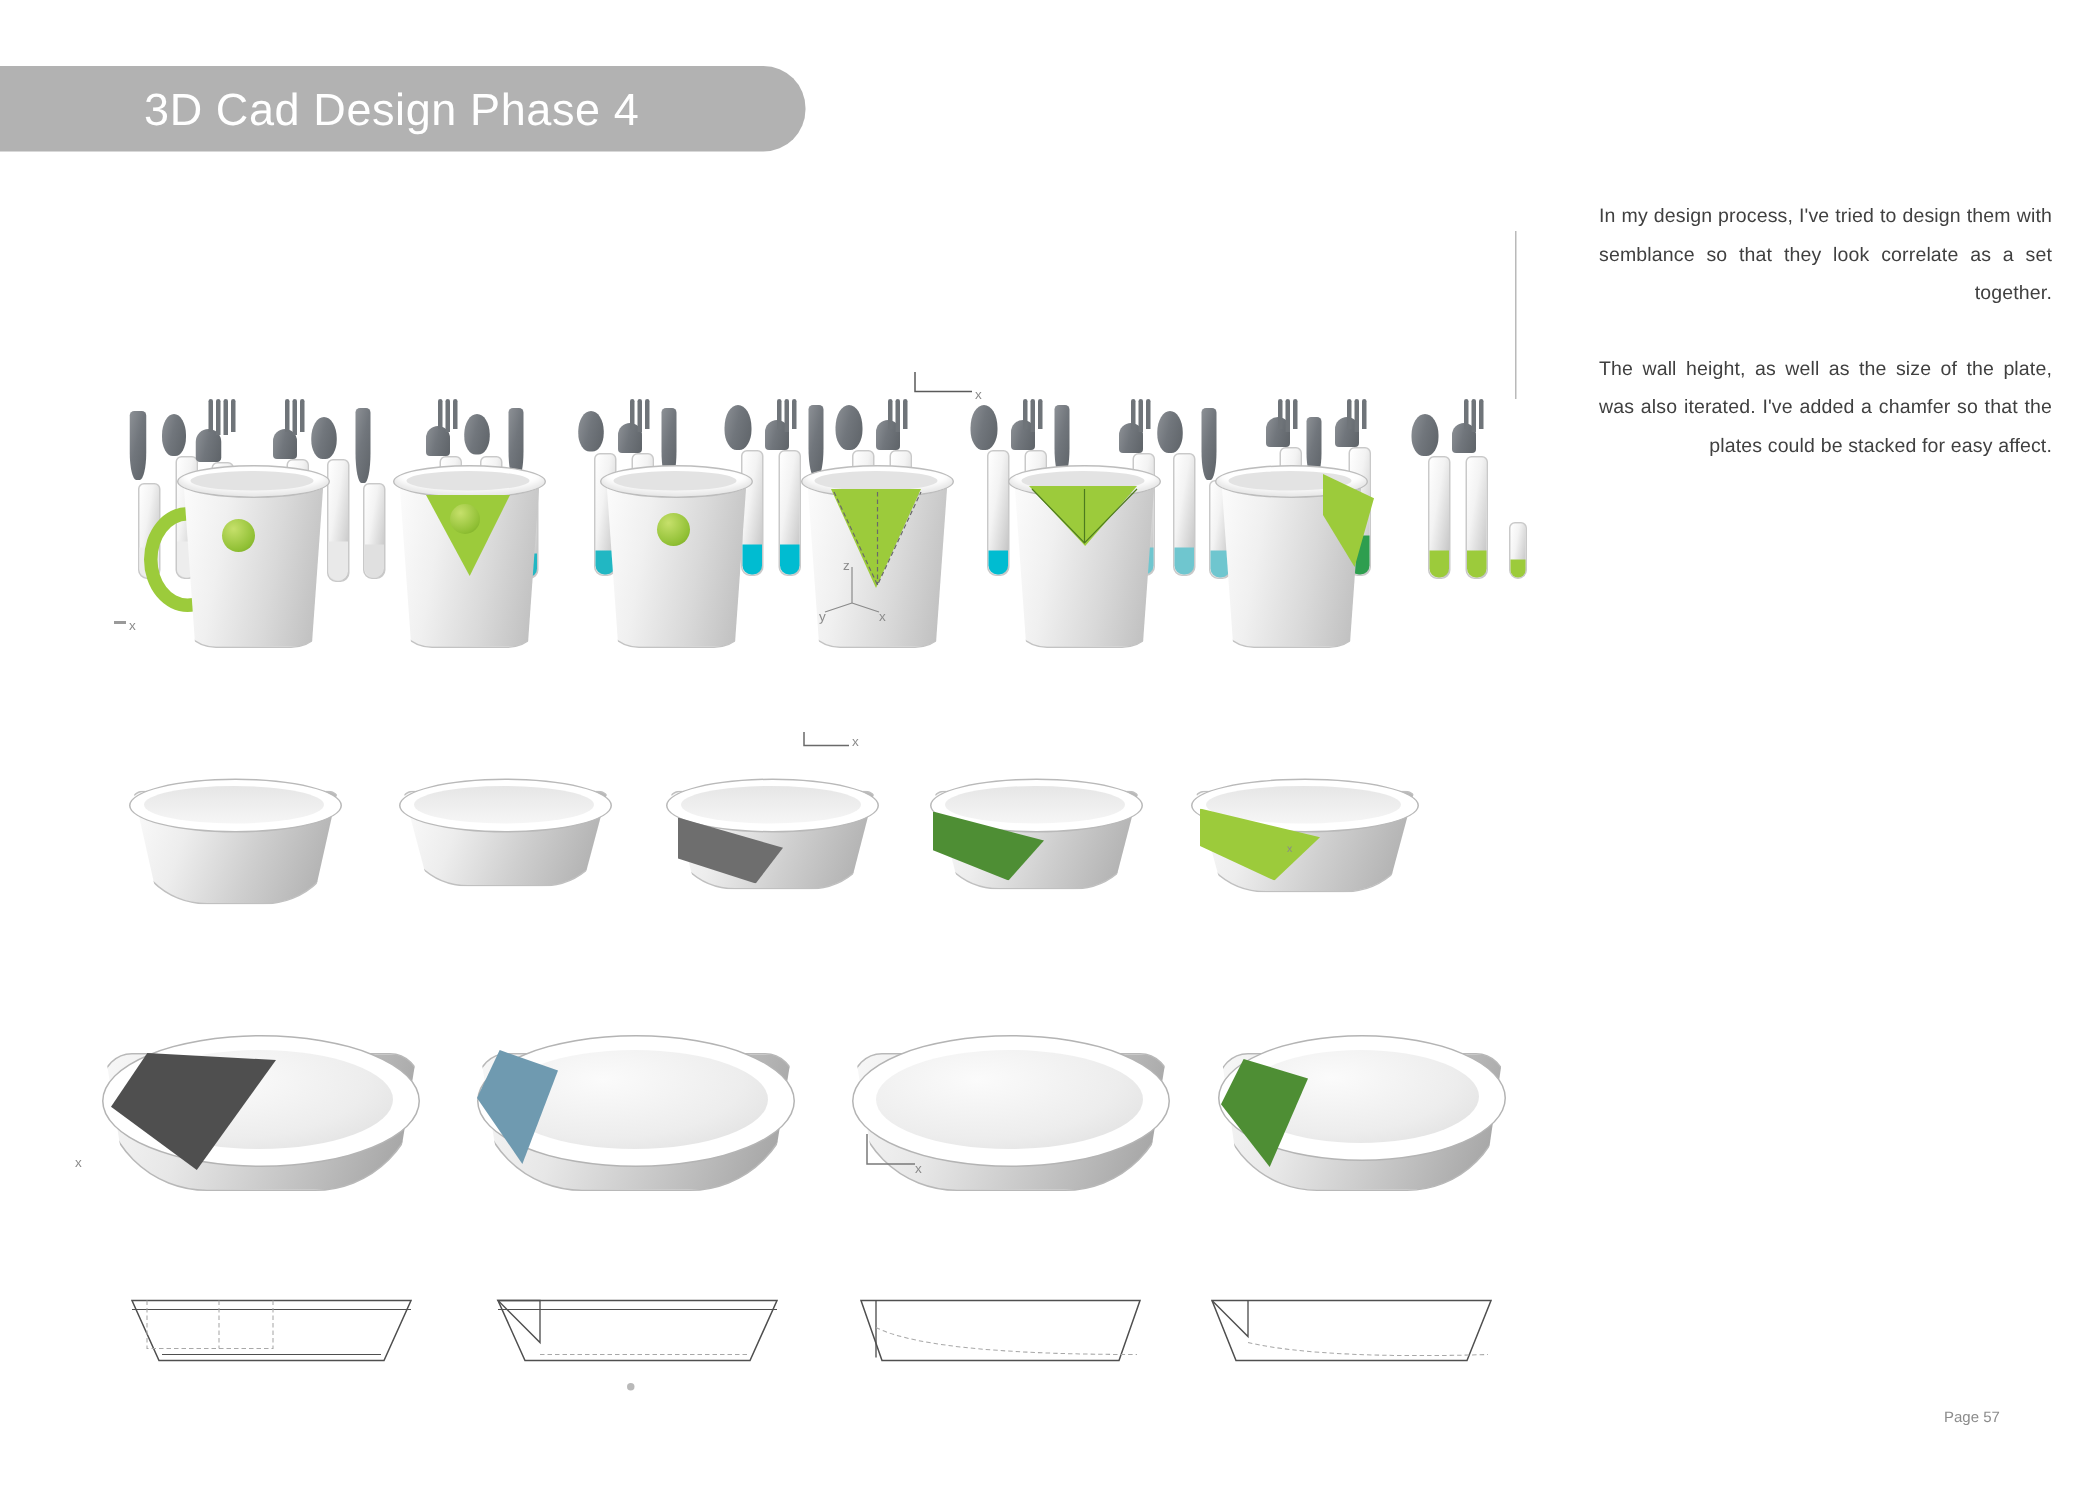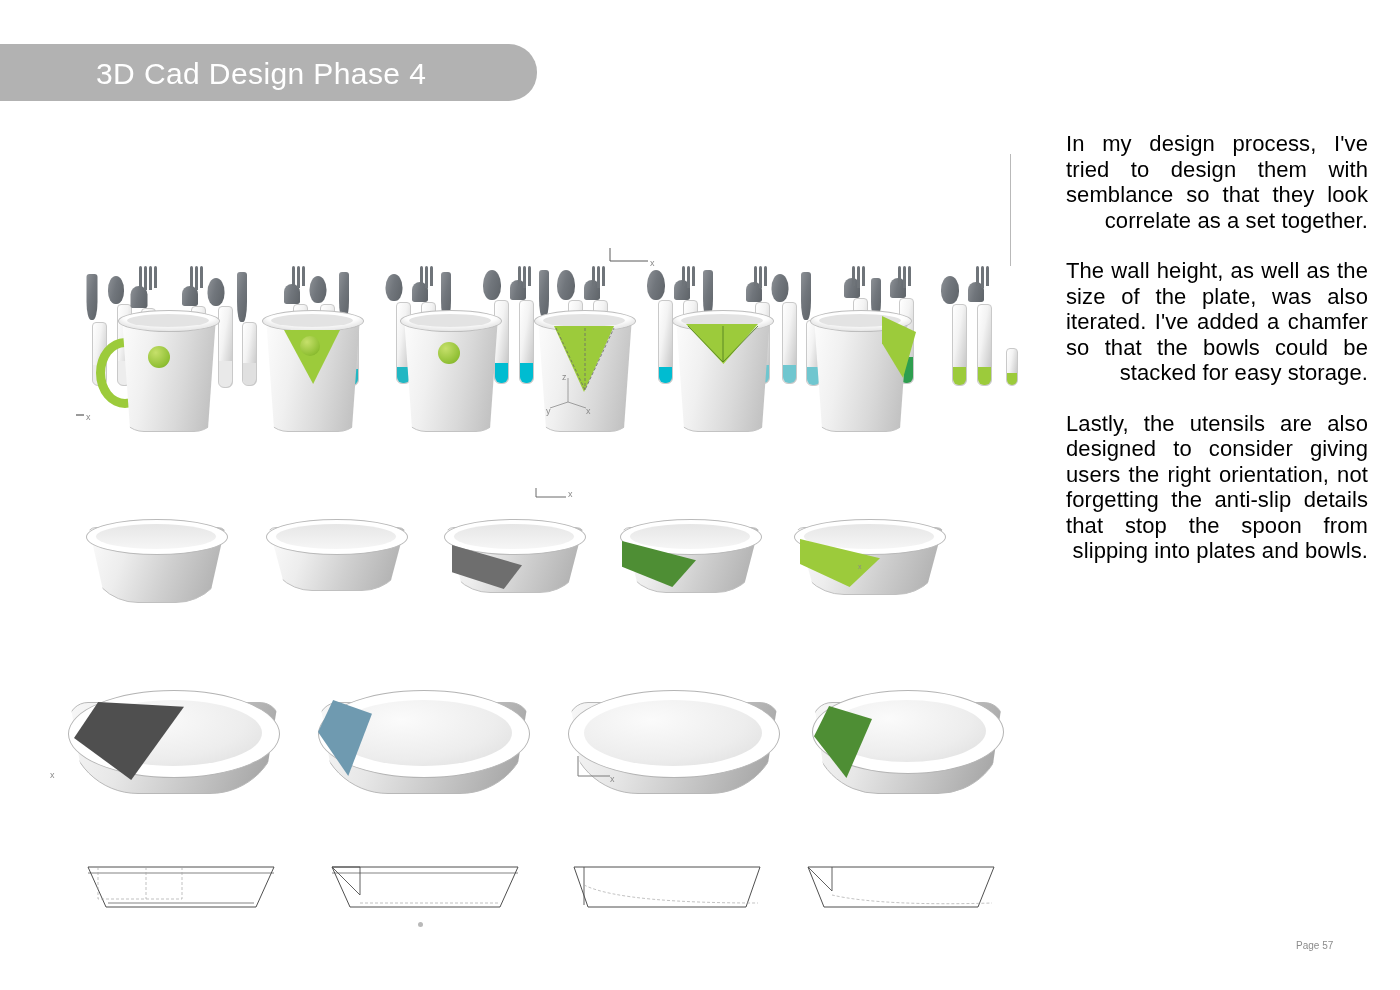--- a/index.html
+++ b/index.html
@@ -38,23 +38,23 @@
   }
 
   
   .text-col {
     position: absolute;
     left: 1066px;
     top: 131px;
     width: 302px;
   }
   .para {
-    font-size: 22px;
+    font-size: 13px;
     line-height: 25.5px;
-    color: #000000;
+    color: #404040;
     text-align: justify;
     text-align-last: right;
     margin: 0 0 25px 0;
     letter-spacing: 0.1px;
   }
   .page-num {
     position: absolute;
     left: 1296px;
     top: 940px;
     font-size: 10px;
@@ -705,17 +705,16 @@
         <path d="M2,2 L26,26 L26,2" fill="none" stroke="#4f4f4f" stroke-width="0.9"></path>
         <path d="M26,30 C60,38 120,40 186,38" fill="none" stroke="#a8a8a8" stroke-width="0.7" stroke-dasharray="3,2"></path>
       </svg>
     </div>
   </div>
 
 </div>
 
 <div class="text-col">
   <p class="para">In my design process, I've tried to design them with semblance so that they look correlate as a set together.</p>
-  <p class="para">The wall height, as well as the size of the plate,  was also iterated. I've added a chamfer so that the bowls could be stacked for easy storage.</p>
-  <p class="para">Lastly, the utensils are also designed to consider giving users the right orientation, not forgetting the anti-slip details that stop the spoon from slipping into plates and bowls.</p>
+  <p class="para">The wall height, as well as the size of the plate,  was also iterated. I've added a chamfer so that the plates could be stacked for easy affect.</p>
 </div>
 
 <div class="page-num">Page 57</div>
 
 </body></html>

